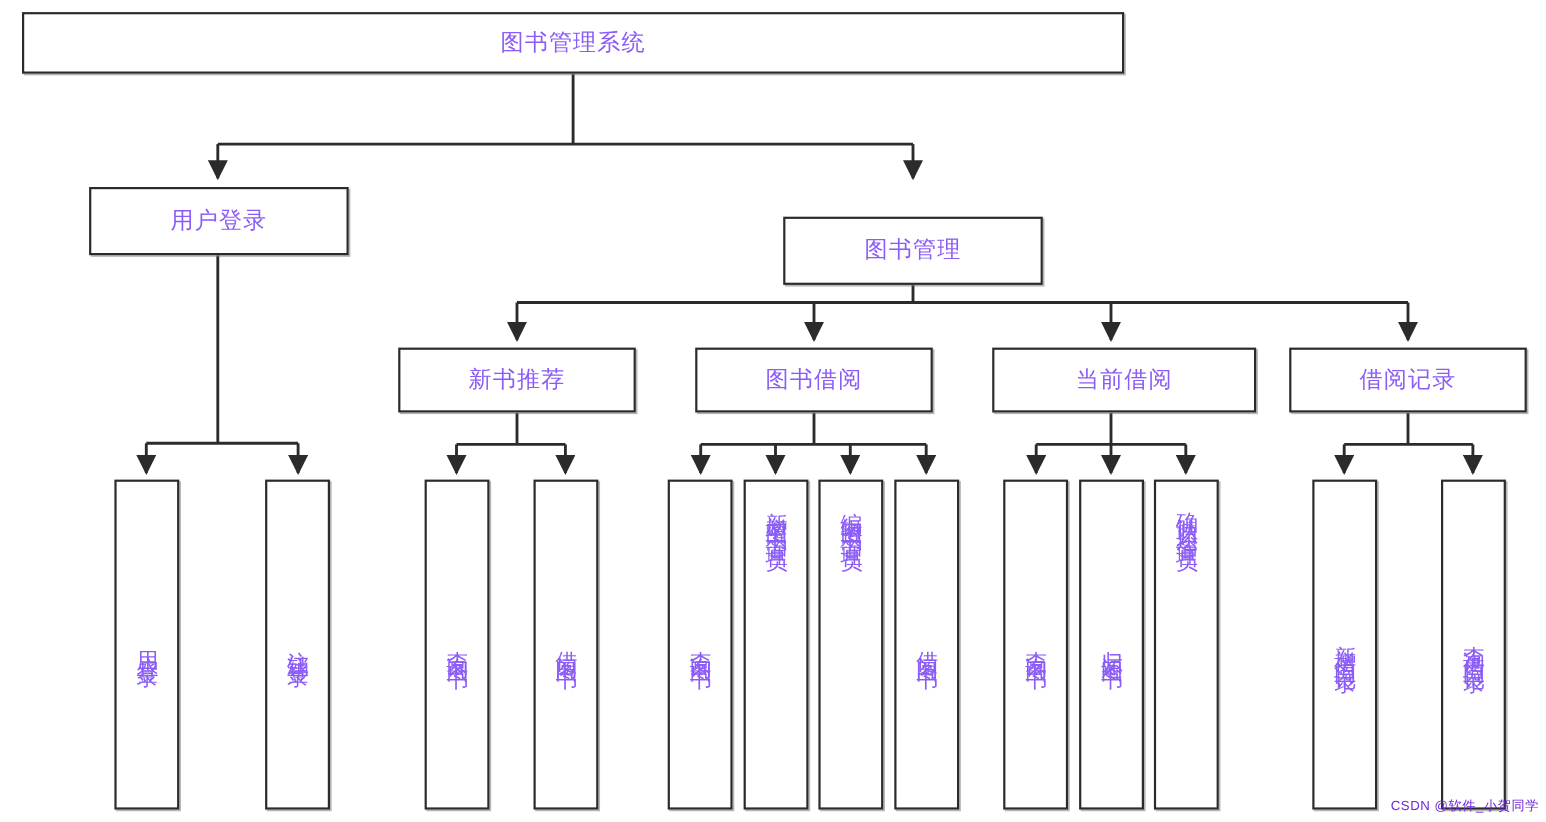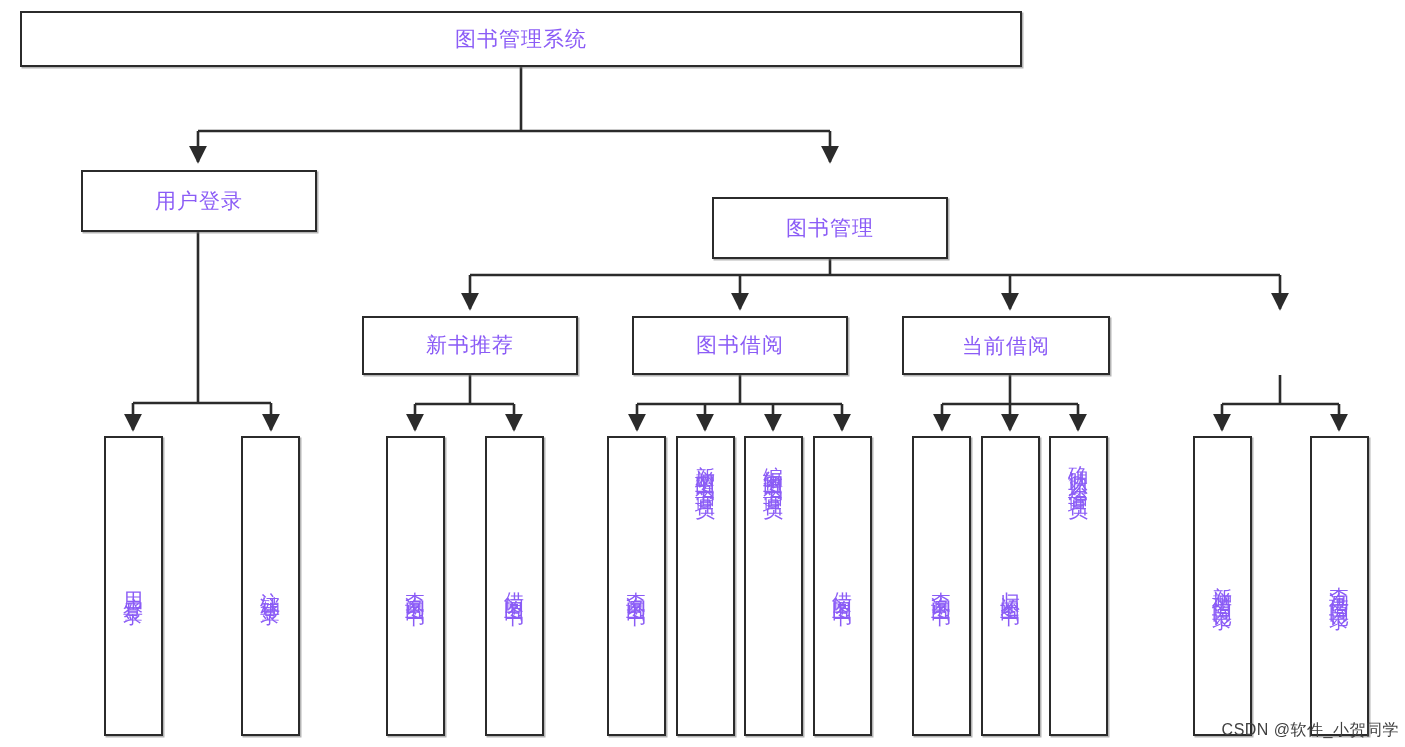--- a/index.html
+++ b/index.html
@@ -33,22 +33,22 @@
     text-orientation:upright;
     white-space:nowrap;
     letter-spacing:5px;
     font-size:20px;
   }
   .node-box.vert.center{align-items:center;padding-top:0;}
 
   #watermark{
     position:absolute;
     right:6px;bottom:6px;
-    font-size:16px;
-    color:#404040;
+    font-size:12px;
+    color:#6d28d9;
     letter-spacing:.5px;
     user-select:none;
     white-space:nowrap;
   }
 </style>
 </head>
 <body>
 
 <div id="diagram-root">
 
@@ -112,22 +112,25 @@
   <div class="node-box" style="left:712px;top:170px;width:236px;height:62px;margin-top:27px;">
     <span class="node-label">图书管理</span>
   </div>
 
   <div class="node-box" style="left:362px;top:316px;width:216px;height:59px;font-family:Liberation Serif, serif;">
     <span class="node-label">新书推荐</span>
   </div>
   <div class="node-box" style="left:632px;top:316px;width:216px;height:59px;font-family:Liberation Serif, serif;">
     <span class="node-label">图书借阅</span>
   </div>
-  <div class="node-box" style="left:902px;top:316px;width:208px;height:59px;text-align:center;">
+  <div class="node-box" style="left:902px;top:316px;width:240px;height:59px;text-align:center;">
     <span class="node-label">当前借阅</span>
+  </div>
+  <div class="node-box" style="left:1172px;top:316px;width:216px;height:59px;">
+    <span class="node-label">借阅记录</span>
   </div>
 
   <div class="node-box vert center" style="left:104px;top:436px;width:59px;height:300px;">
     <span class="node-label">用户登录</span>
   </div>
   <div class="node-box vert center" style="left:241px;top:436px;width:59px;height:300px;">
     <span class="node-label">注销登录</span>
   </div>
 
   <div class="node-box vert center" style="left:386px;top:436px;width:59px;height:300px;">

